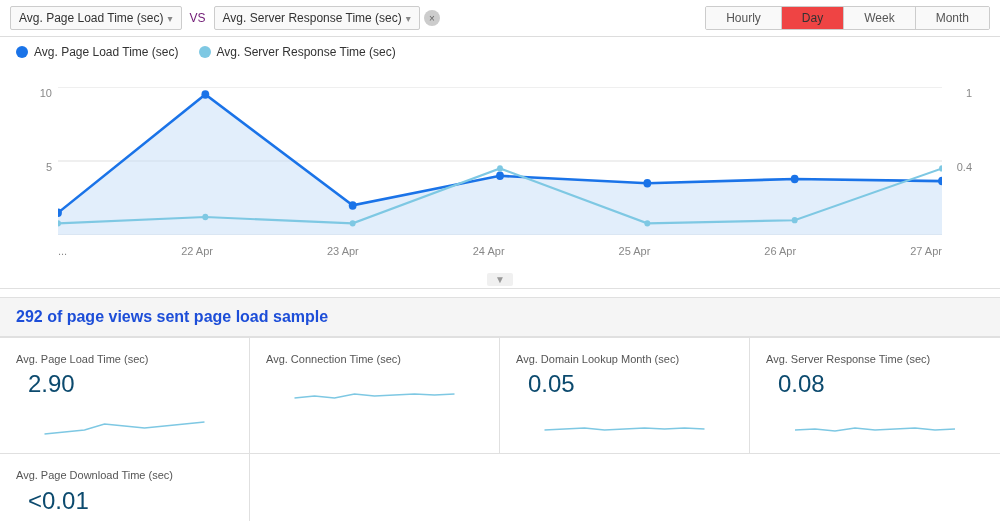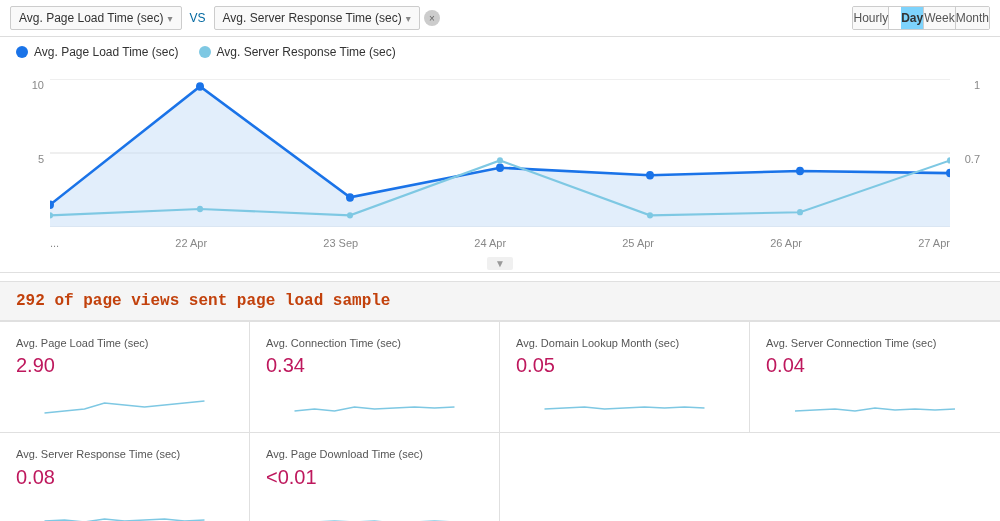--- a/index.html
+++ b/index.html
@@ -20,55 +20,54 @@
       border-radius: 2px;
       padding: 4px 8px;
       font-size: 12px;
       background: #f9f9f9;
       cursor: pointer;
       gap: 4px;
     }
     .vs-label {
       margin: 0 8px;
       font-size: 12px;
-      color: #0369a1;
+      color: #701a75;
     }
     .close-btn {
       width: 16px;
       height: 16px;
       border-radius: 50%;
       background: #ccc;
       display: flex; align-items: center; justify-content: center;
       font-size: 10px;
       color: #666;
       cursor: pointer;
       margin-left: 4px;
     }
     .spacer { flex: 1; }
     .time-buttons {
       display: flex;
       border: 1px solid #ccc;
       border-radius: 2px;
       overflow: hidden;
     }
     .time-btn {
-      padding: 4px 0;
+      padding: 4px 20px;
       font-size: 12px;
       border: none;
       background: #f9f9f9;
       cursor: pointer;
       border-right: 1px solid #ccc;
       color: #555;
     }
     .time-btn:last-child { border-right: none; }
     .time-btn.active {
-      background: #7dd3fc;
+      background: #ef4444;
       color: #333;
-      font-weight: bold;
-      margin-left: 12px;
+      font-weight: normal;
     }
 
     
     .legend {
       display: flex;
       align-items: center;
       padding: 8px 16px;
       gap: 20px;
       background: #fff;
     }
@@ -85,23 +84,22 @@
     }
 
     
     .summary-bar {
       background: #f5f5f5;
       border-top: 1px solid #e0e0e0;
       border-bottom: 1px solid #e0e0e0;
       padding: 10px 16px;
       font-size: 16px;
       font-weight: bold;
-      color: #c2410c;
+      color: #1d4ed8;
       margin-top: 8px;
-      font-family: Liberation Mono, monospace;
     }
 
     
     .metrics-grid {
       display: grid;
       grid-template-columns: repeat(4, 1fr);
       gap: 0;
       border-top: 1px solid #e0e0e0;
     }
     .metric-card {
@@ -110,24 +108,25 @@
       border-bottom: 1px solid #e0e0e0;
     }
     .metric-card:nth-child(4n) { border-right: none; }
     .metric-card-title {
       font-size: 11px;
       color: #555;
       margin-bottom: 4px;
       line-height: 1.3;
     }
     .metric-card-value {
-      font-size: 20px;
+      font-size: 24px;
       font-weight: 300;
-      color: #be185d;
+      color: #0c4a6e;
       margin-bottom: 6px;
+      margin-left: 12px;
     }
     .sparkline-svg {
       width: 100%;
       height: 36px;
     }
 
     
     .dropdown-arrow {
       font-size: 10px;
       color: #888;
@@ -162,31 +161,31 @@
   <div class="legend-item">
     <span class="legend-dot" style="background:#1a73e8;"></span>
     <span>Avg. Page Load Time (sec)</span>
   </div>
   <div class="legend-item">
     <span class="legend-dot" style="background:#7ec8e3;"></span>
     <span>Avg. Server Response Time (sec)</span>
   </div>
 </div>
 
-<div style="position:relative; margin: 4px; padding: 0 12px; height:180px;">
+<div style="position:relative; margin: 12px; padding: 0 12px; height:180px;">
 
   <div style="position:absolute; left:16px; top:8px; bottom:24px; display:flex; flex-direction:column; justify-content:space-between; font-size:11px; color:#888; width:24px; text-align:right;">
     <span>10</span>
     <span>5</span>
     <span></span>
   </div>
 
   <div style="position:absolute; right:16px; top:8px; bottom:24px; display:flex; flex-direction:column; justify-content:space-between; font-size:11px; color:#888; width:28px; text-align:right;">
     <span>1</span>
-    <span>0.7</span>
+    <span>0.4</span>
     <span></span>
   </div>
 
   <svg style="position:absolute; left:46px; right:46px; top:8px; bottom:24px; width:calc(100% - 92px); height:calc(100% - 32px);" viewBox="0 0 900 140" preserveAspectRatio="none">
 
     <line x1="0" y1="0" x2="900" y2="0" stroke="#e0e0e0" stroke-width="1"></line>
     <line x1="0" y1="70" x2="900" y2="70" stroke="#e0e0e0" stroke-width="1"></line>
     <line x1="0" y1="140" x2="900" y2="140" stroke="#e0e0e0" stroke-width="1"></line>
 
     <polygon points="0,119 150,7 300,112 450,84 600,91 750,87 900,89 900,140 0,140" fill="#c5ddf7" opacity="0.5"></polygon>
@@ -208,21 +207,21 @@
     <circle cx="300" cy="129" r="3" fill="#7ec8e3"></circle>
     <circle cx="450" cy="77" r="3" fill="#7ec8e3"></circle>
     <circle cx="600" cy="129" r="3" fill="#7ec8e3"></circle>
     <circle cx="750" cy="126" r="3" fill="#7ec8e3"></circle>
     <circle cx="900" cy="77" r="3" fill="#7ec8e3"></circle>
   </svg>
 
   <div style="position:absolute; bottom:2px; left:46px; right:46px; display:flex; justify-content:space-between; font-size:11px; color:#888;">
     <span>...</span>
     <span>22 Apr</span>
-    <span>23 Sep</span>
+    <span>23 Apr</span>
     <span>24 Apr</span>
     <span>25 Apr</span>
     <span>26 Apr</span>
     <span>27 Apr</span>
   </div>
 </div>
 
 <div style="display:flex; justify-content:center; padding:2px 0; background:#fff; border-bottom:1px solid #e0e0e0;">
   <span style="font-size:10px; color:#999; background:#f0f0f0; padding:1px 8px; border-radius:2px;">▼</span>
 </div>
@@ -236,41 +235,33 @@
   <div class="metric-card">
     <div class="metric-card-title">Avg. Page Load Time (sec)</div>
     <div class="metric-card-value">2.90</div>
     <svg class="sparkline-svg" viewBox="0 0 160 36">
       <polyline points="0,30 20,28 40,26 60,20 80,22 100,24 120,22 140,20 160,18" fill="none" stroke="#7ec8e3" stroke-width="1.5"></polyline>
     </svg>
   </div>
 
   <div class="metric-card">
     <div class="metric-card-title">Avg. Connection Time (sec)</div>
-    <div class="metric-card-value">0.34</div>
     <svg class="sparkline-svg" viewBox="0 0 160 36">
       <polyline points="0,28 20,26 40,28 60,24 80,26 100,25 120,24 140,25 160,24" fill="none" stroke="#7ec8e3" stroke-width="1.5"></polyline>
     </svg>
   </div>
 
   <div class="metric-card">
     <div class="metric-card-title">Avg. Domain Lookup Month (sec)</div>
     <div class="metric-card-value">0.05</div>
     <svg class="sparkline-svg" viewBox="0 0 160 36">
       <polyline points="0,26 20,25 40,24 60,26 80,25 100,24 120,25 140,24 160,25" fill="none" stroke="#7ec8e3" stroke-width="1.5"></polyline>
     </svg>
   </div>
 
-  <div class="metric-card">
-    <div class="metric-card-title">Avg. Server Connection Time (sec)</div>
-    <div class="metric-card-value">0.04</div>
-    <svg class="sparkline-svg" viewBox="0 0 160 36">
-      <polyline points="0,28 20,27 40,26 60,28 80,25 100,27 120,26 140,27 160,26" fill="none" stroke="#7ec8e3" stroke-width="1.5"></polyline>
-    </svg>
-  </div>
 
   <div class="metric-card">
     <div class="metric-card-title">Avg. Server Response Time (sec)</div>
     <div class="metric-card-value">0.08</div>
     <svg class="sparkline-svg" viewBox="0 0 160 36">
       <polyline points="0,26 20,25 40,27 60,24 80,26 100,25 120,24 140,26 160,25" fill="none" stroke="#7ec8e3" stroke-width="1.5"></polyline>
     </svg>
   </div>
 
   <div class="metric-card">

